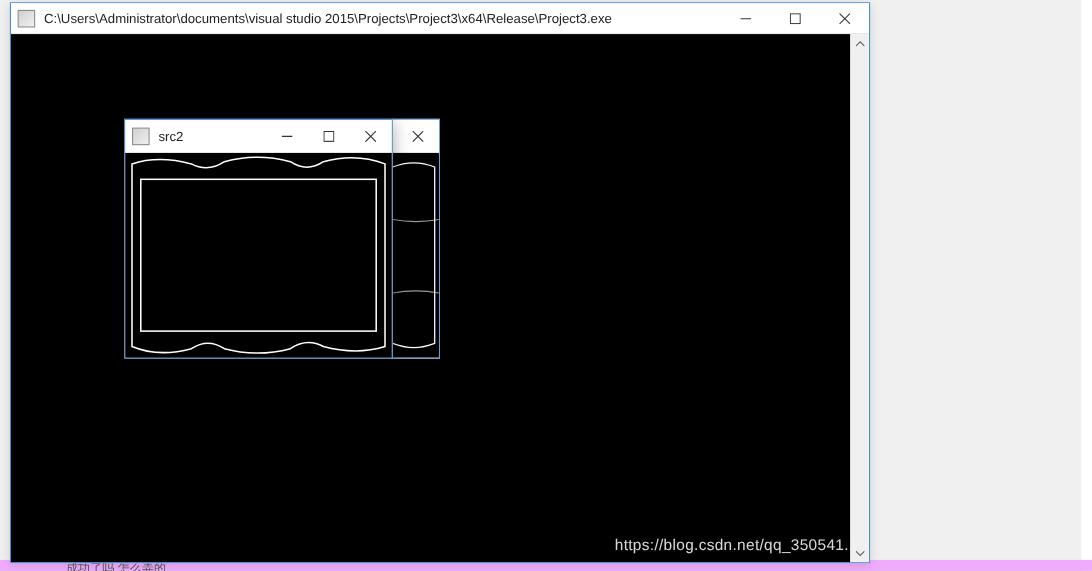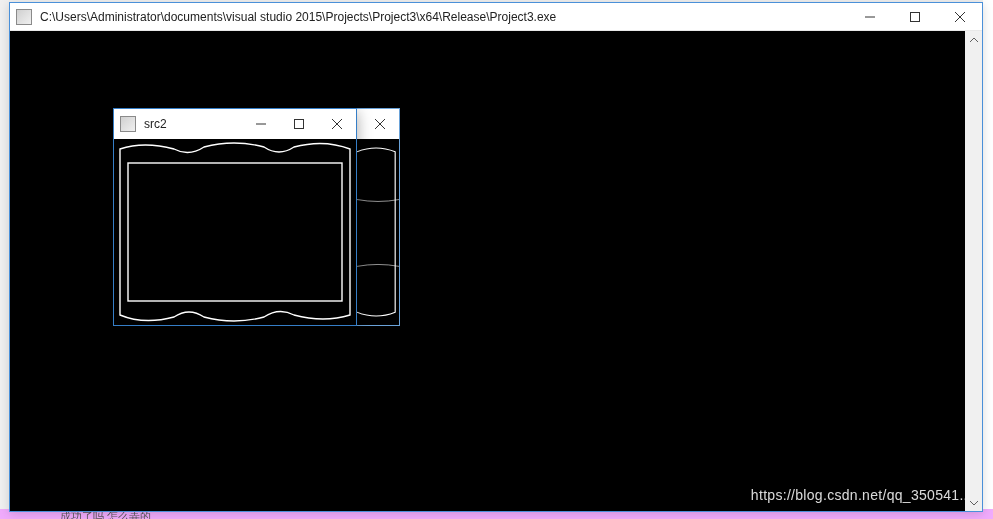--- a/index.html
+++ b/index.html
@@ -11,21 +11,21 @@
       background: #f0f0f0;
       position: relative;
       overflow: hidden;
     }
 
     
     .main-window {
       position: absolute;
       left: 9px;
       top: 2px;
-      width: 974px;
+      width: 782px;
       height: 510px;
       background: #fff;
       border: 1px solid #4a90d9;
       box-shadow: 0 2px 10px rgba(0,0,0,0.15);
     }
     .titlebar {
       height: 28px;
       background: #fff;
       display: flex;
       align-items: center;

